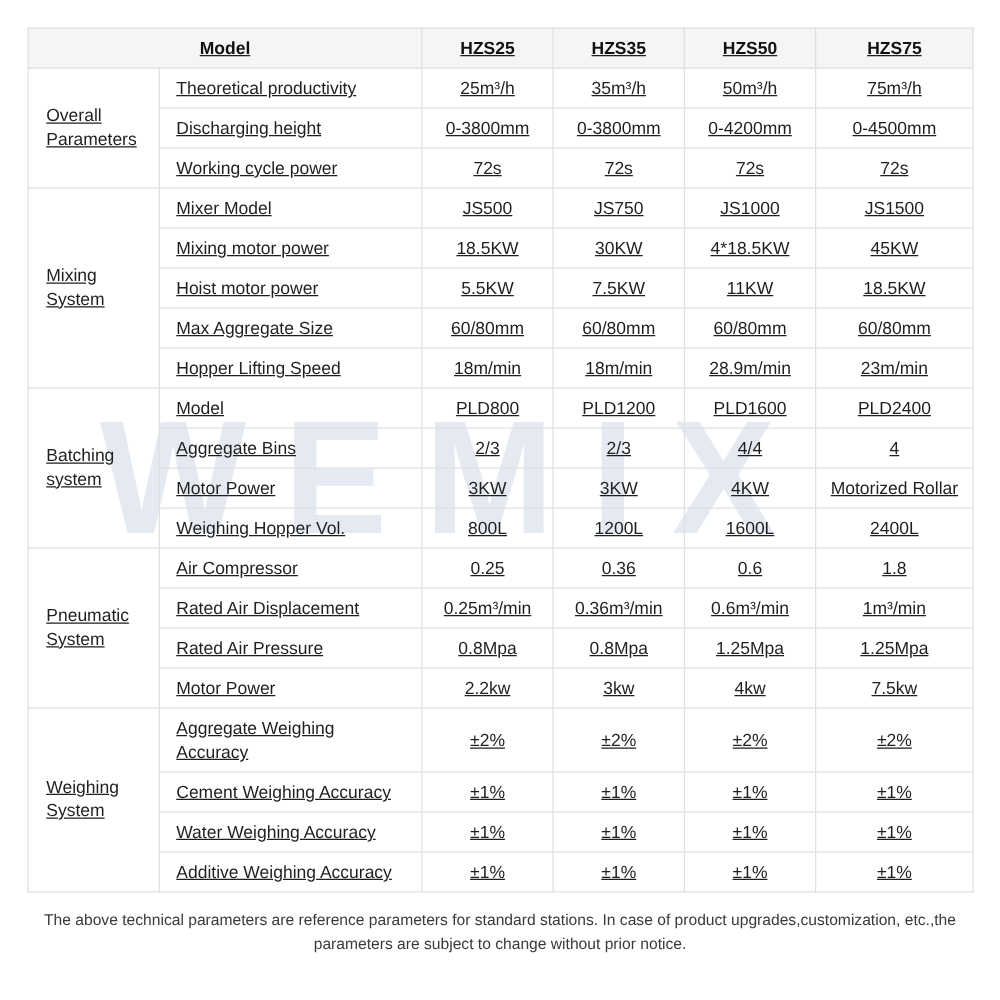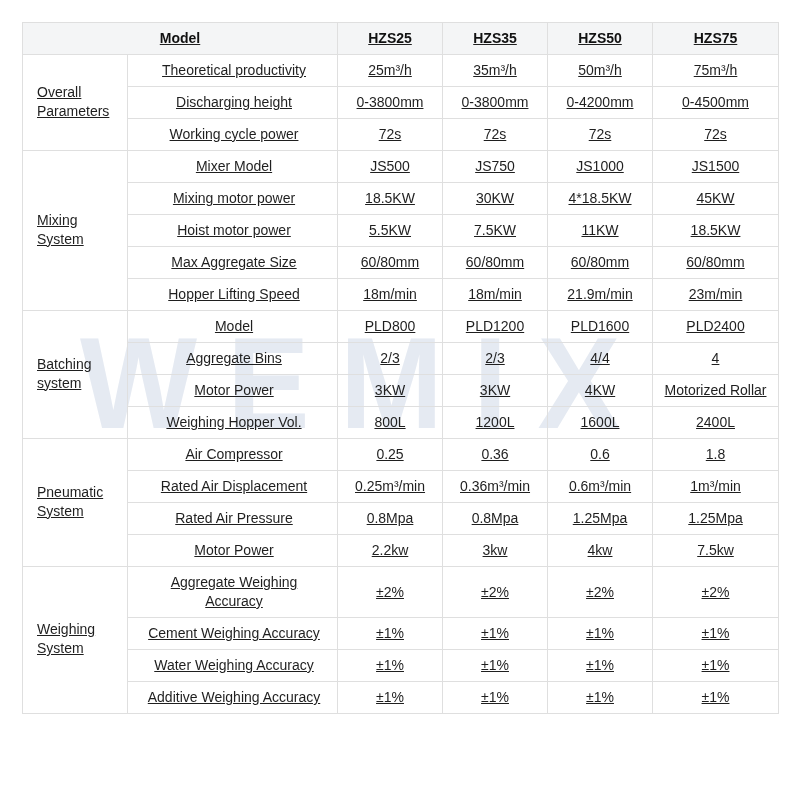--- a/index.html
+++ b/index.html
@@ -50,21 +50,21 @@
     color: #111;
   }
   .group-cell {
     padding: 4px 6px 6px 14px;
     text-align: left;
     background: transparent;
     color: #1f1f1f;
   }
   .param-cell {
     padding: 6px 10px 6px 13px;
-    text-align: center;
+    text-align: left;
   }
   .value-cell {
     padding: 6px 6px;
     text-align: center;
   }
   .note {
     position: relative;
     z-index: 1;
     margin-top: 13px;
     width: 756px;
@@ -149,21 +149,21 @@
           <td class="param-cell">Max Aggregate Size</td>
           <td class="value-cell">60/80mm</td>
           <td class="value-cell">60/80mm</td>
           <td class="value-cell">60/80mm</td>
           <td class="value-cell">60/80mm</td>
         </tr>
         <tr>
           <td class="param-cell">Hopper Lifting Speed</td>
           <td class="value-cell">18m/min</td>
           <td class="value-cell">18m/min</td>
-          <td class="value-cell">21.9m/min</td>
+          <td class="value-cell">28.9m/min</td>
           <td class="value-cell">23m/min</td>
         </tr>
         <tr>
           <td class="group-cell" rowspan="4">Batching system</td>
           <td class="param-cell">Model</td>
           <td class="value-cell">PLD800</td>
           <td class="value-cell">PLD1200</td>
           <td class="value-cell">PLD1600</td>
           <td class="value-cell">PLD2400</td>
         </tr>
@@ -242,14 +242,15 @@
         <tr>
           <td class="param-cell">Additive Weighing Accuracy</td>
           <td class="value-cell">±1%</td>
           <td class="value-cell">±1%</td>
           <td class="value-cell">±1%</td>
           <td class="value-cell">±1%</td>
         </tr>
       </tbody>
   </table>
 
+  <p class="note">The above technical parameters are reference parameters for standard stations. In case of product upgrades,customization, etc.,the parameters are subject to change without prior notice.</p>
 
 </div>
 
 </body></html>

